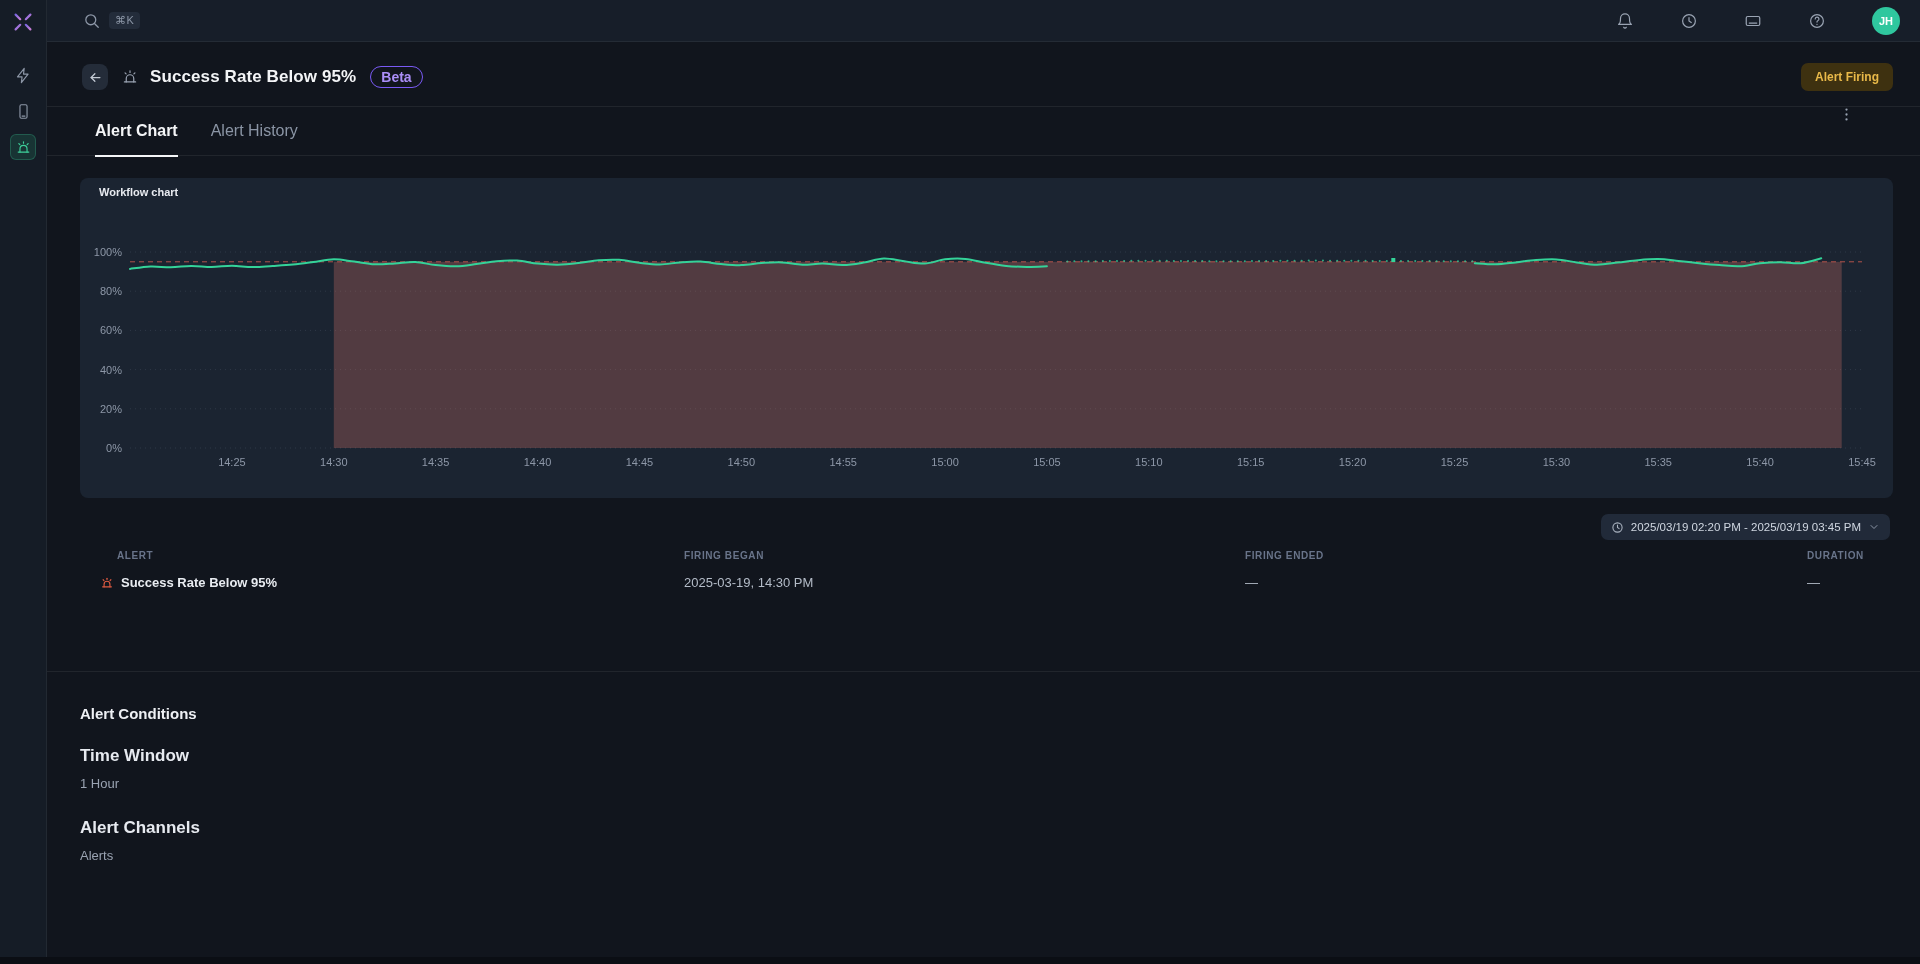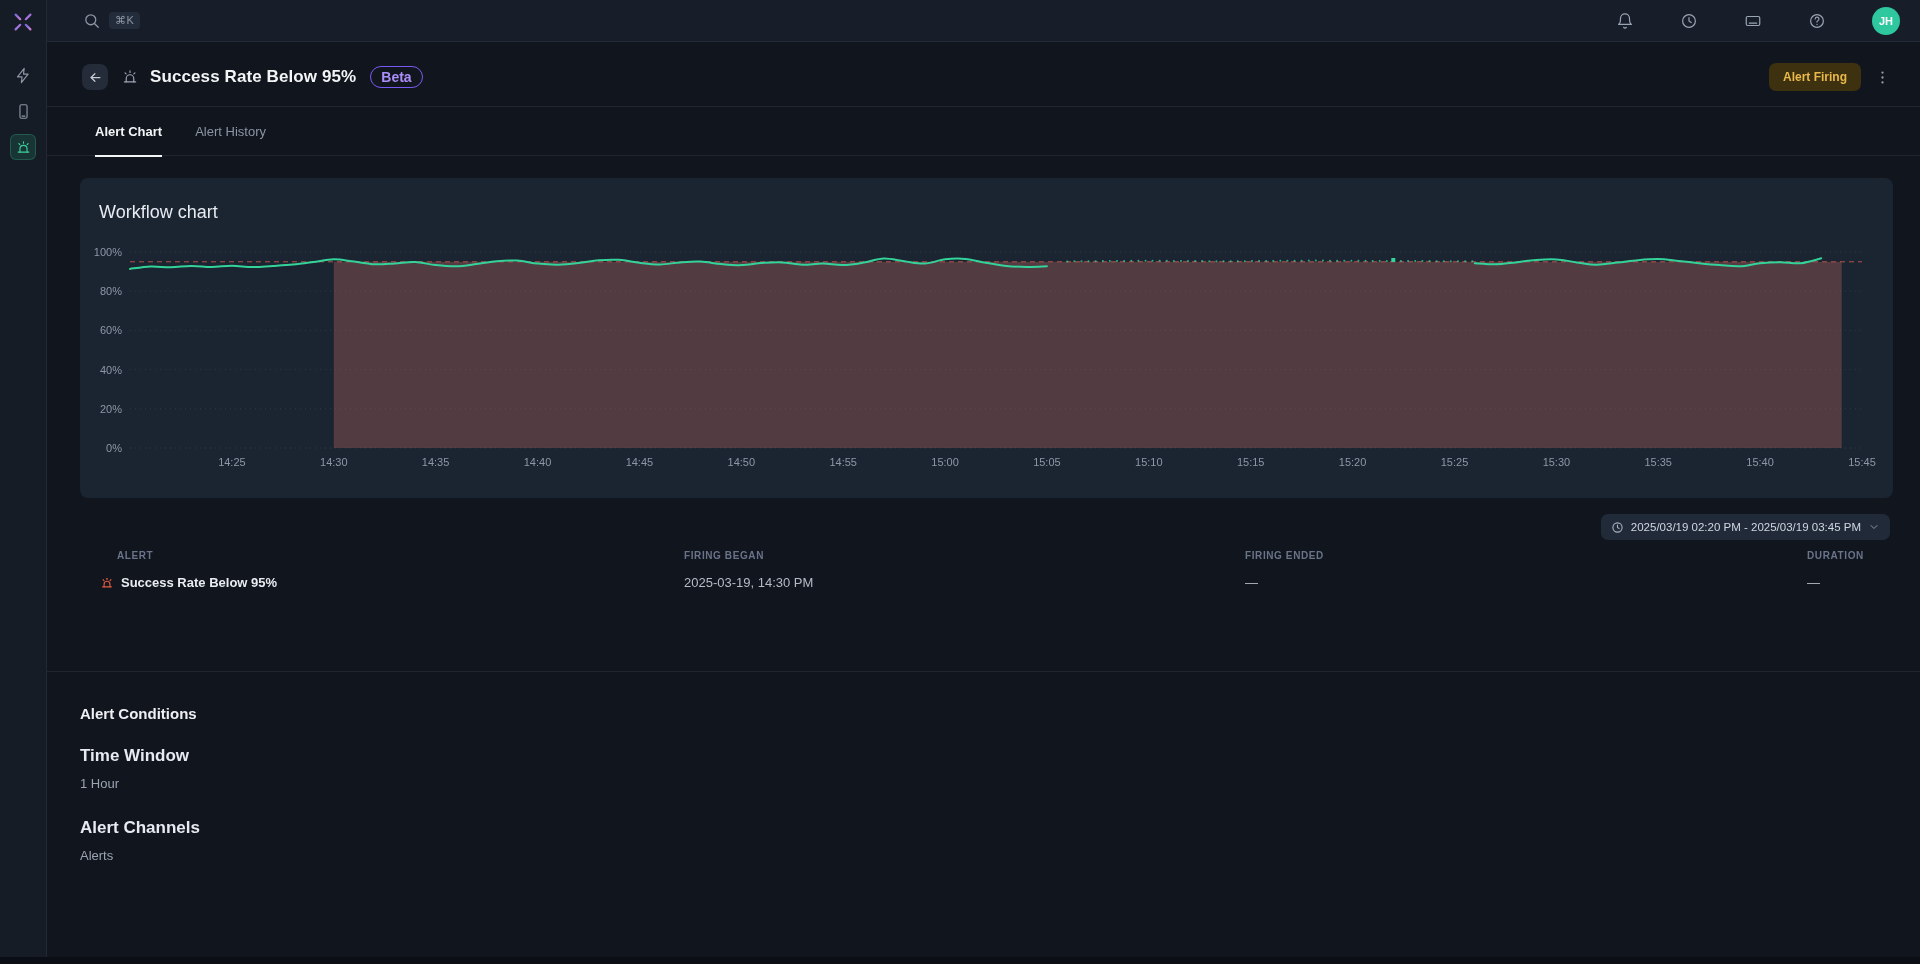--- a/index.html
+++ b/index.html
@@ -38,36 +38,36 @@
   .page-header{position:absolute;left:47px;right:0;top:42px;height:65px;border-bottom:1px solid rgba(255,255,255,0.07);}
   .header-left{position:absolute;left:35px;top:22px;display:flex;align-items:center;}
   .back-btn{width:26px;height:26px;border-radius:8px;background:#242c39;color:#c3cad4;
     display:flex;align-items:center;justify-content:center;cursor:pointer;}
   .back-btn svg{width:15px;height:15px;}
   .header-siren{color:#9aa3b2;margin-left:13px;display:flex;}
   .header-siren svg{width:18px;height:18px;}
   .page-title{margin-left:11px;font-size:17px;font-weight:700;color:#f3f4f6;letter-spacing:.1px;}
   .beta-badge{margin-left:14px;font-size:14px;font-weight:600;color:#ab8ff8;border:1px solid #7a5af5;
     border-radius:999px;padding:2px 10px;}
-  .header-right{position:absolute;right:27px;top:21px;display:flex;align-items:center;gap:10px;}
+  .header-right{position:absolute;right:27px;top:21px;display:flex;align-items:center;gap:10px;flex-direction:column;}
   .status-pill{background:var(--amber-bg);color:var(--amber);font-size:12px;font-weight:600;
     padding:7px 14px;border-radius:7px;}
   .kebab{width:22px;height:26px;display:flex;align-items:center;justify-content:center;color:#98a2b1;cursor:pointer;}
 
   
   .tabbar{position:absolute;left:47px;right:0;top:107px;height:49px;border-bottom:1px solid rgba(255,255,255,0.07);
     display:flex;align-items:center;padding-left:48px;}
-  .tab{font-size:13px;margin-right:33px;height:49px;display:flex;align-items:center;position:relative;
+  .tab{font-size:16px;margin-right:33px;height:49px;display:flex;align-items:center;position:relative;
     color:#8b95a5;cursor:pointer;}
   .tab.active{color:#f4f5f7;font-weight:700;}
   .tab.active::after{content:"";position:absolute;left:0;right:0;bottom:-1px;height:2px;background:#f4f5f7;}
 
   
   .chart-card{position:absolute;left:80px;right:27px;top:178px;height:320px;background:var(--card);border-radius:8px;}
-  .chart-title{position:absolute;left:19px;top:24px;font-size:18px;font-weight:400;color:#e8ebf0;}
+  .chart-title{position:absolute;left:19px;top:8px;font-size:11px;font-weight:700;color:#e8ebf0;}
   .chart-svg{position:absolute;left:0;top:0;}
 
   
   .date-pill{position:absolute;top:514px;right:30px;height:26px;display:inline-flex;align-items:center;gap:7px;
     background:#212a39;border-radius:7px;padding:0 10px;font-size:11.5px;color:#d0d7e1;cursor:pointer;text-align:center;}
   .date-pill .clk{display:flex;color:#aab3c0;}
   .date-pill .clk svg{width:13px;height:13px;}
   .date-pill .chev{display:flex;color:#8b95a5;}
   .date-pill .chev svg{width:12px;height:12px;}
 

